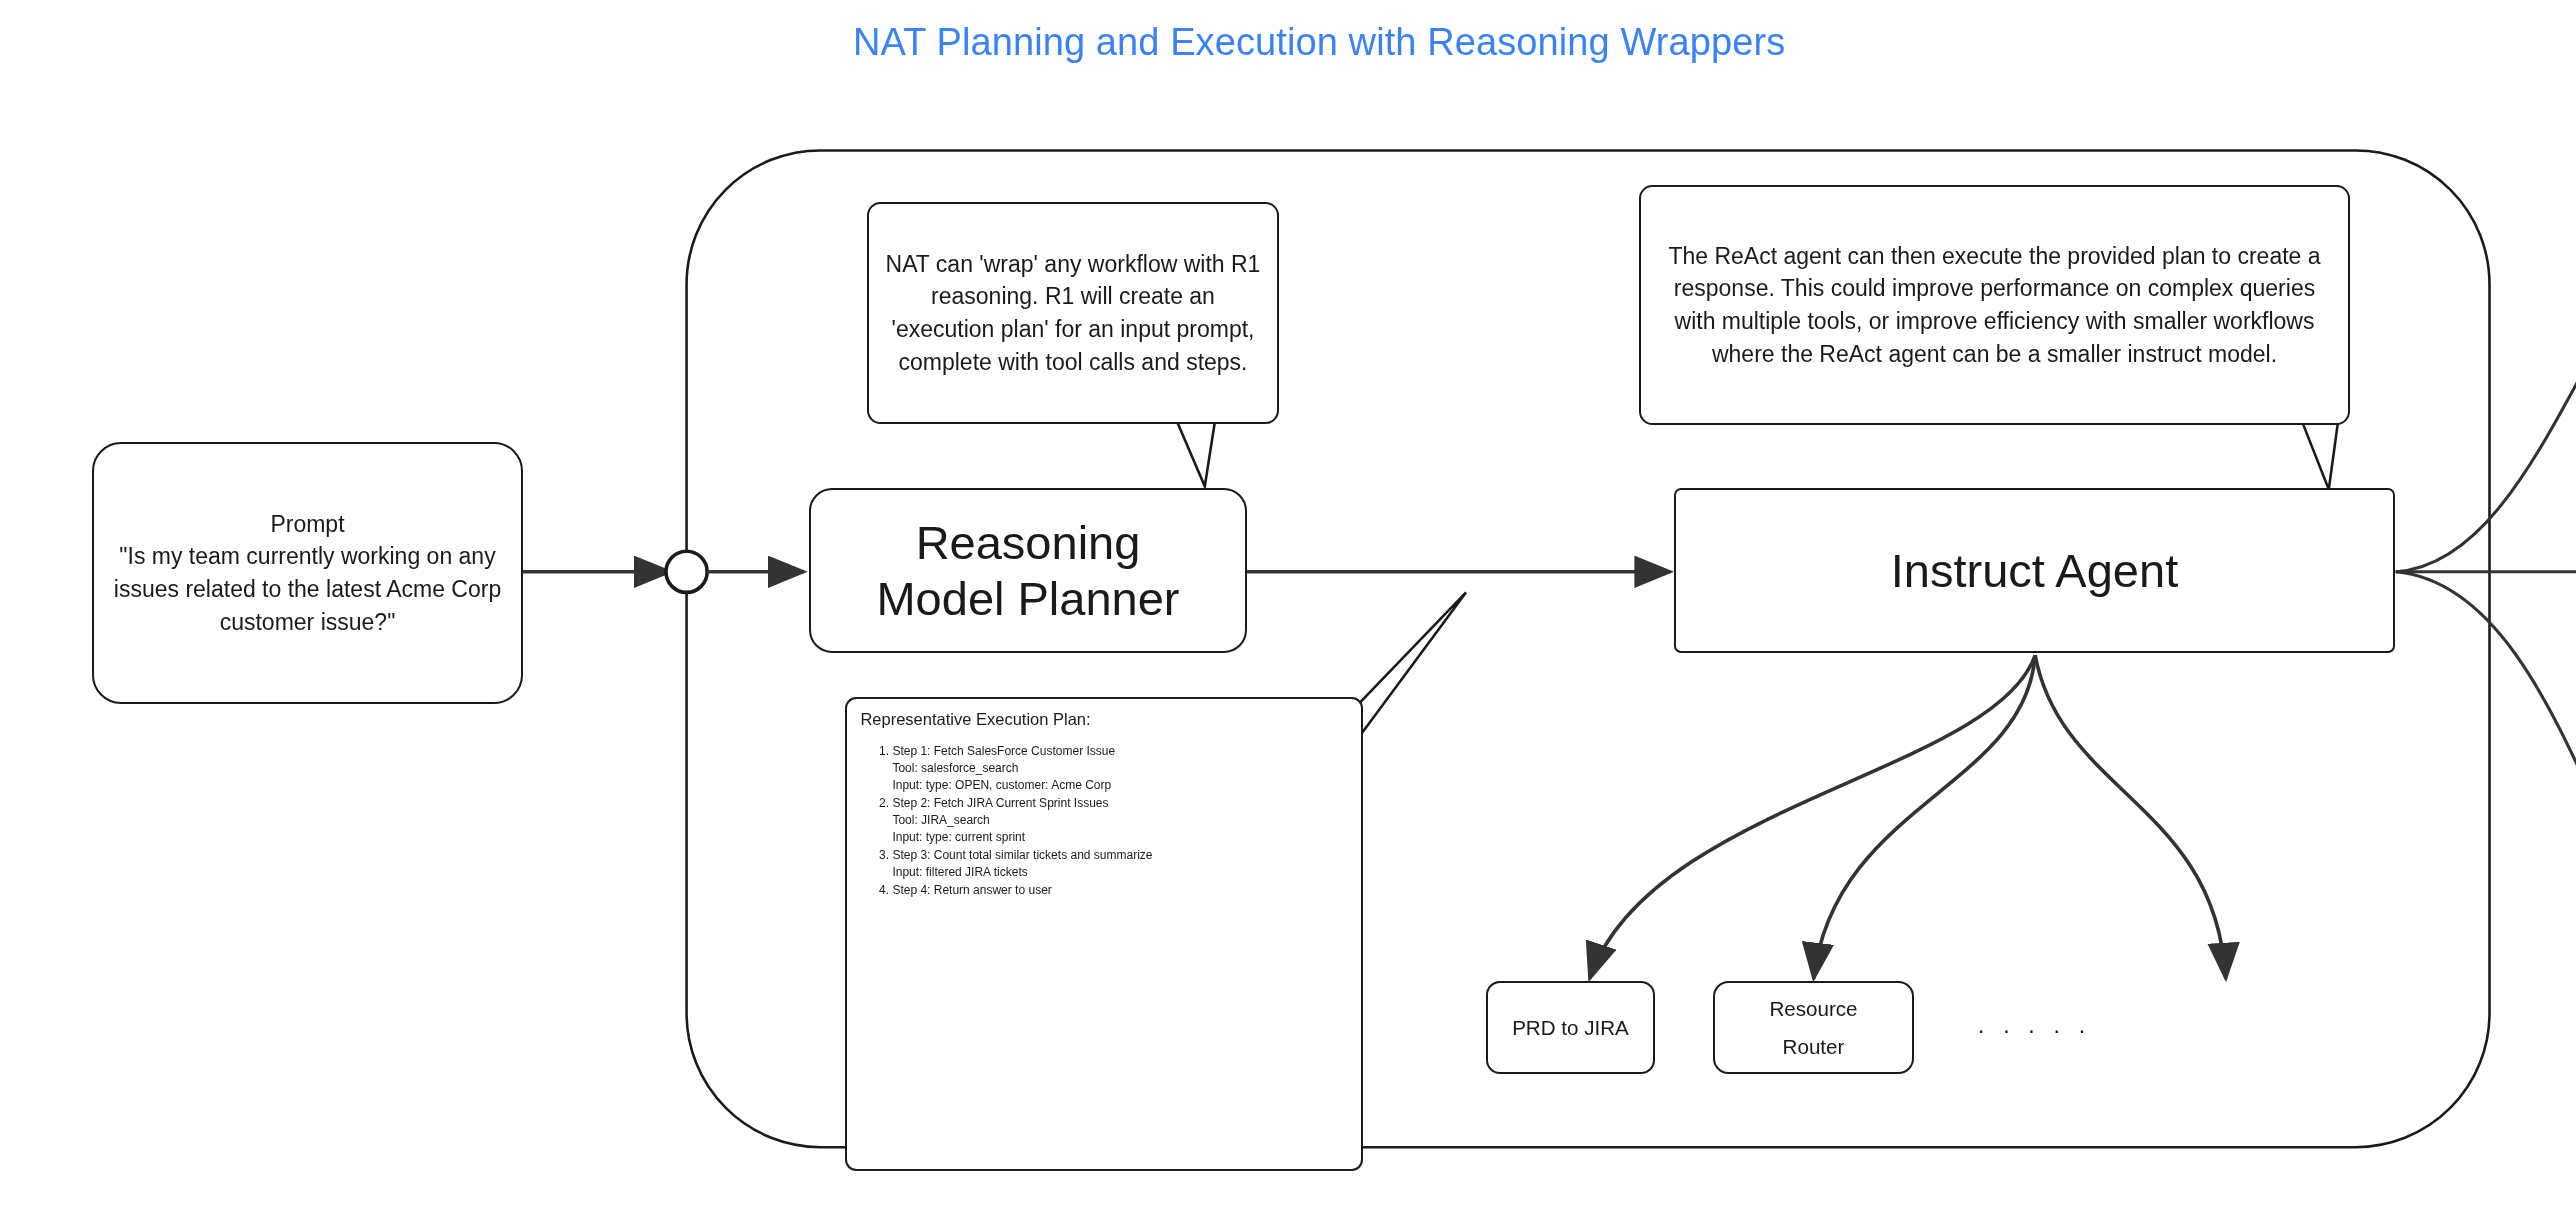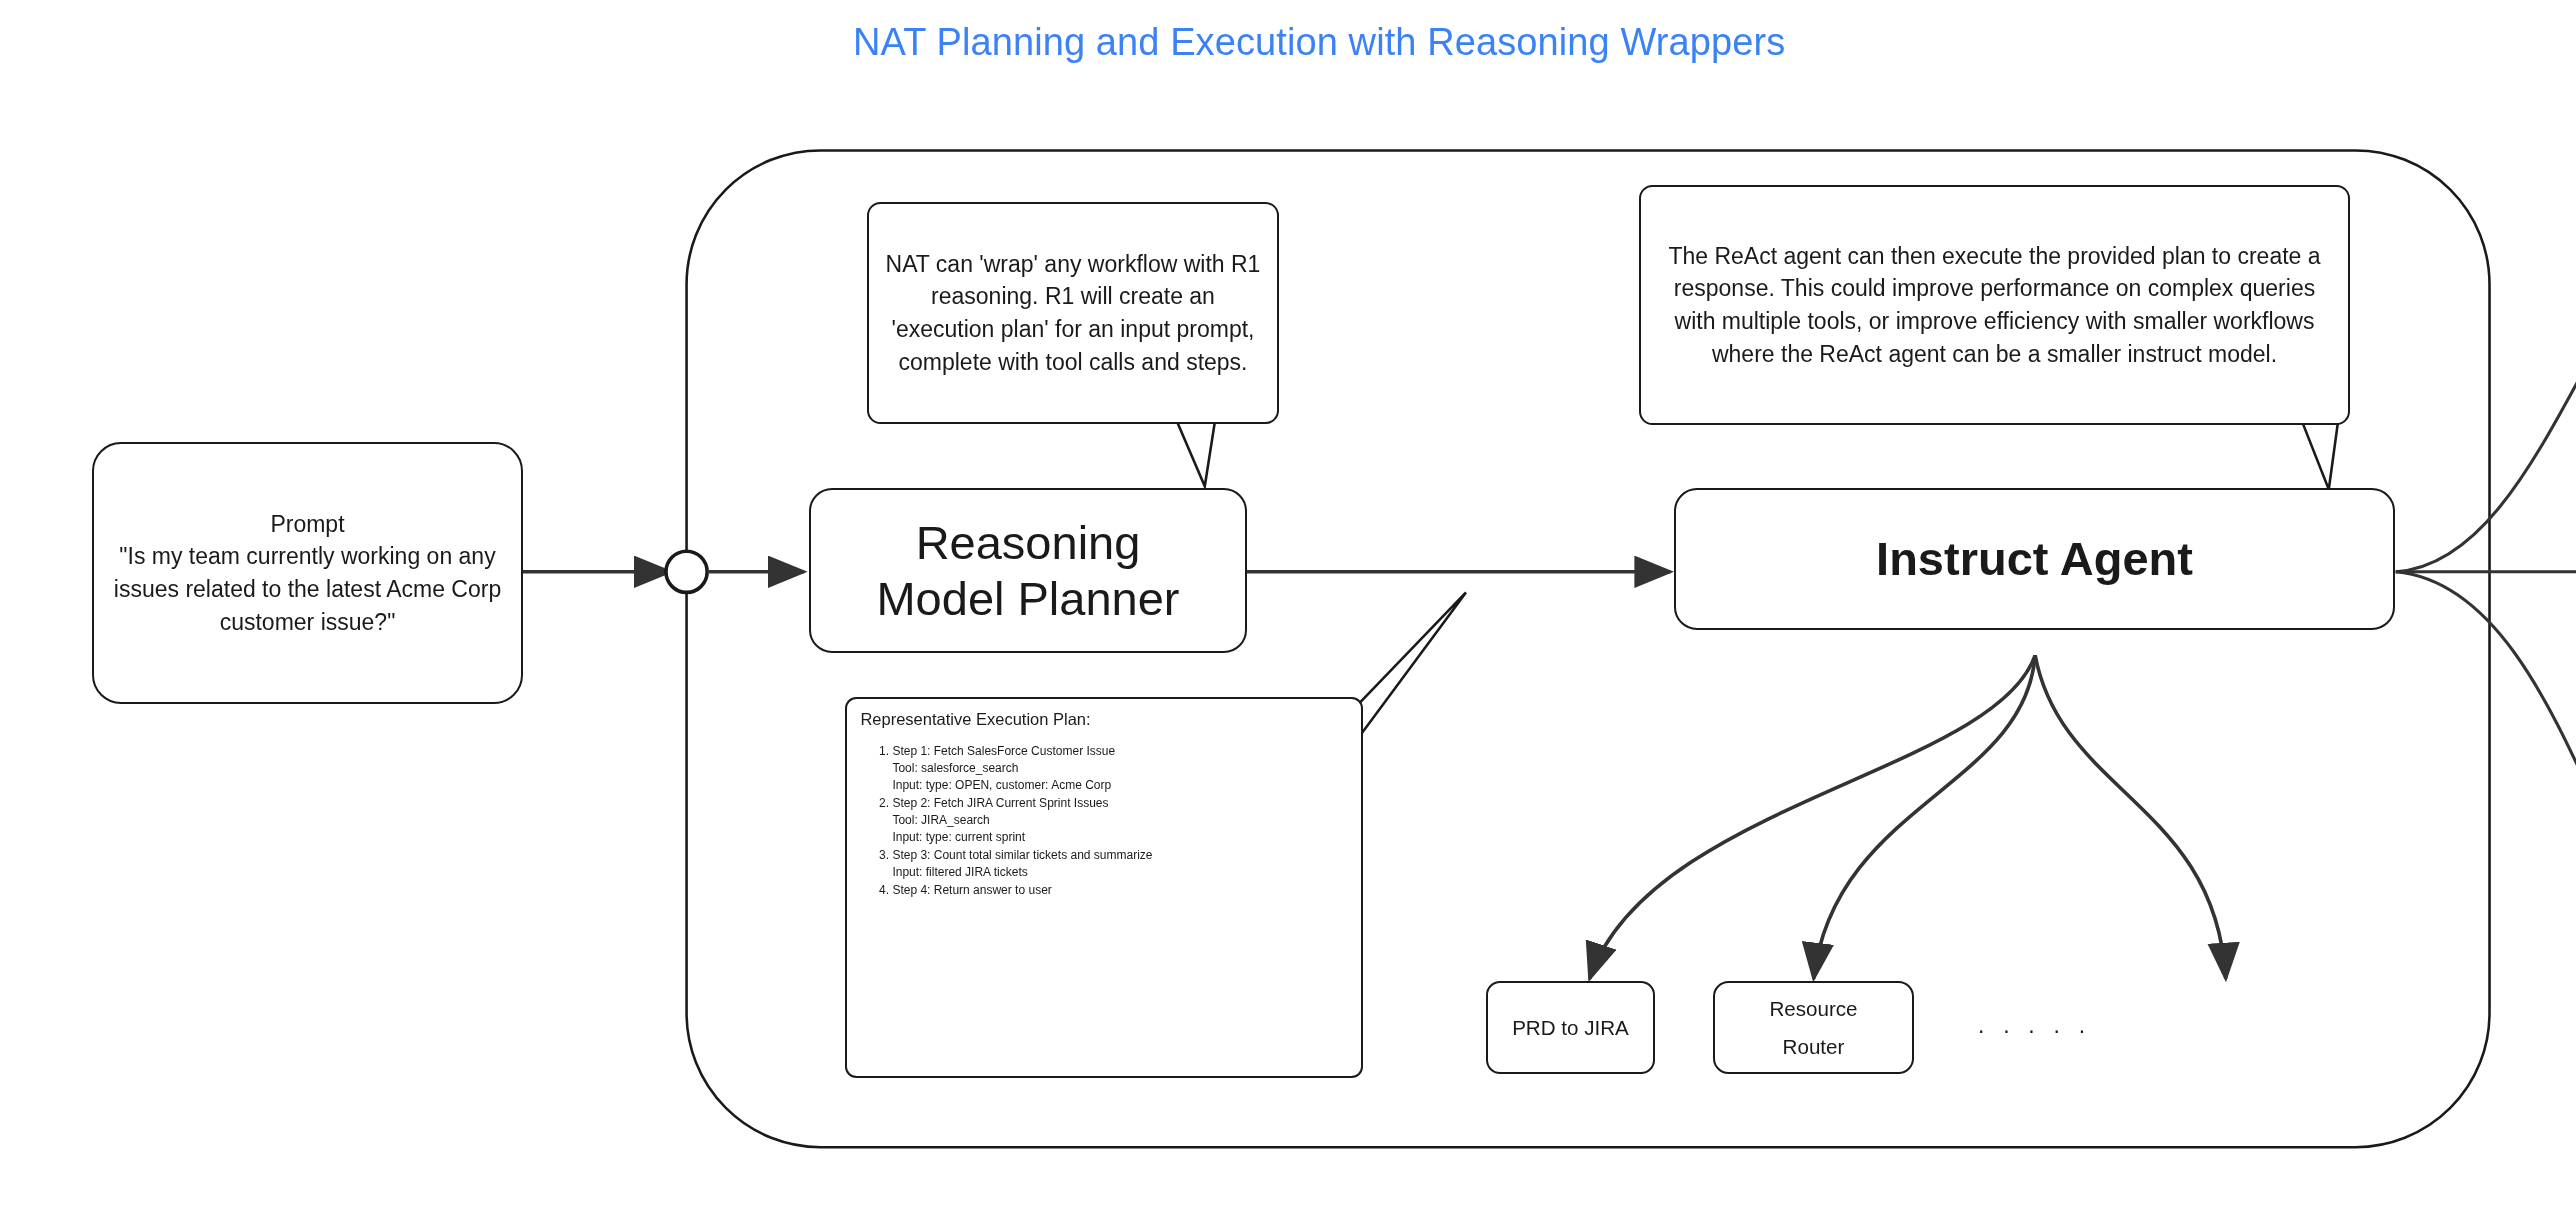--- a/index.html
+++ b/index.html
@@ -87,25 +87,25 @@
 
   <div class="node callout" style="left:1639px;top:185px;width:711px;height:240px;padding:7.2px 17.5px;border-radius:13.4px;">
     <div class="lbl-med">The ReAct agent can then execute the provided plan to create a response. This could improve performance on complex queries with multiple tools, or improve efficiency with smaller workflows where the ReAct agent can be a smaller instruct model.</div>
   </div>
 
   <div class="node rrect" style="left:809px;top:488px;width:438px;height:165px;border-radius:23px;">
     <div class="lbl-big">Reasoning</div>
     <div class="lbl-big">Model Planner</div>
   </div>
 
-  <div class="node rrect" style="left:1674px;top:488px;width:721px;height:142px;border-radius:23px;font-weight:bold;">
+  <div class="node rrect" style="left:1674px;top:488px;width:721px;height:165px;border-radius:7px;">
     <div class="lbl-big">Instruct Agent</div>
   </div>
 
-  <div class="plan" style="left:845px;top:697px;width:518px;height:381px;">
+  <div class="plan" style="left:845px;top:697px;width:518px;height:474px;">
     <div class="plan-head">Representative Execution Plan:</div>
     <ol>
       <li>
         <span class="sub">Step 1: Fetch SalesForce Customer Issue</span>
         <span class="sub">Tool: salesforce_search</span>
         <span class="sub">Input: type: OPEN, customer: Acme Corp</span>
       </li>
       <li>
         <span class="sub">Step 2: Fetch JIRA Current Sprint Issues</span>
         <span class="sub">Tool: JIRA_search</span>

